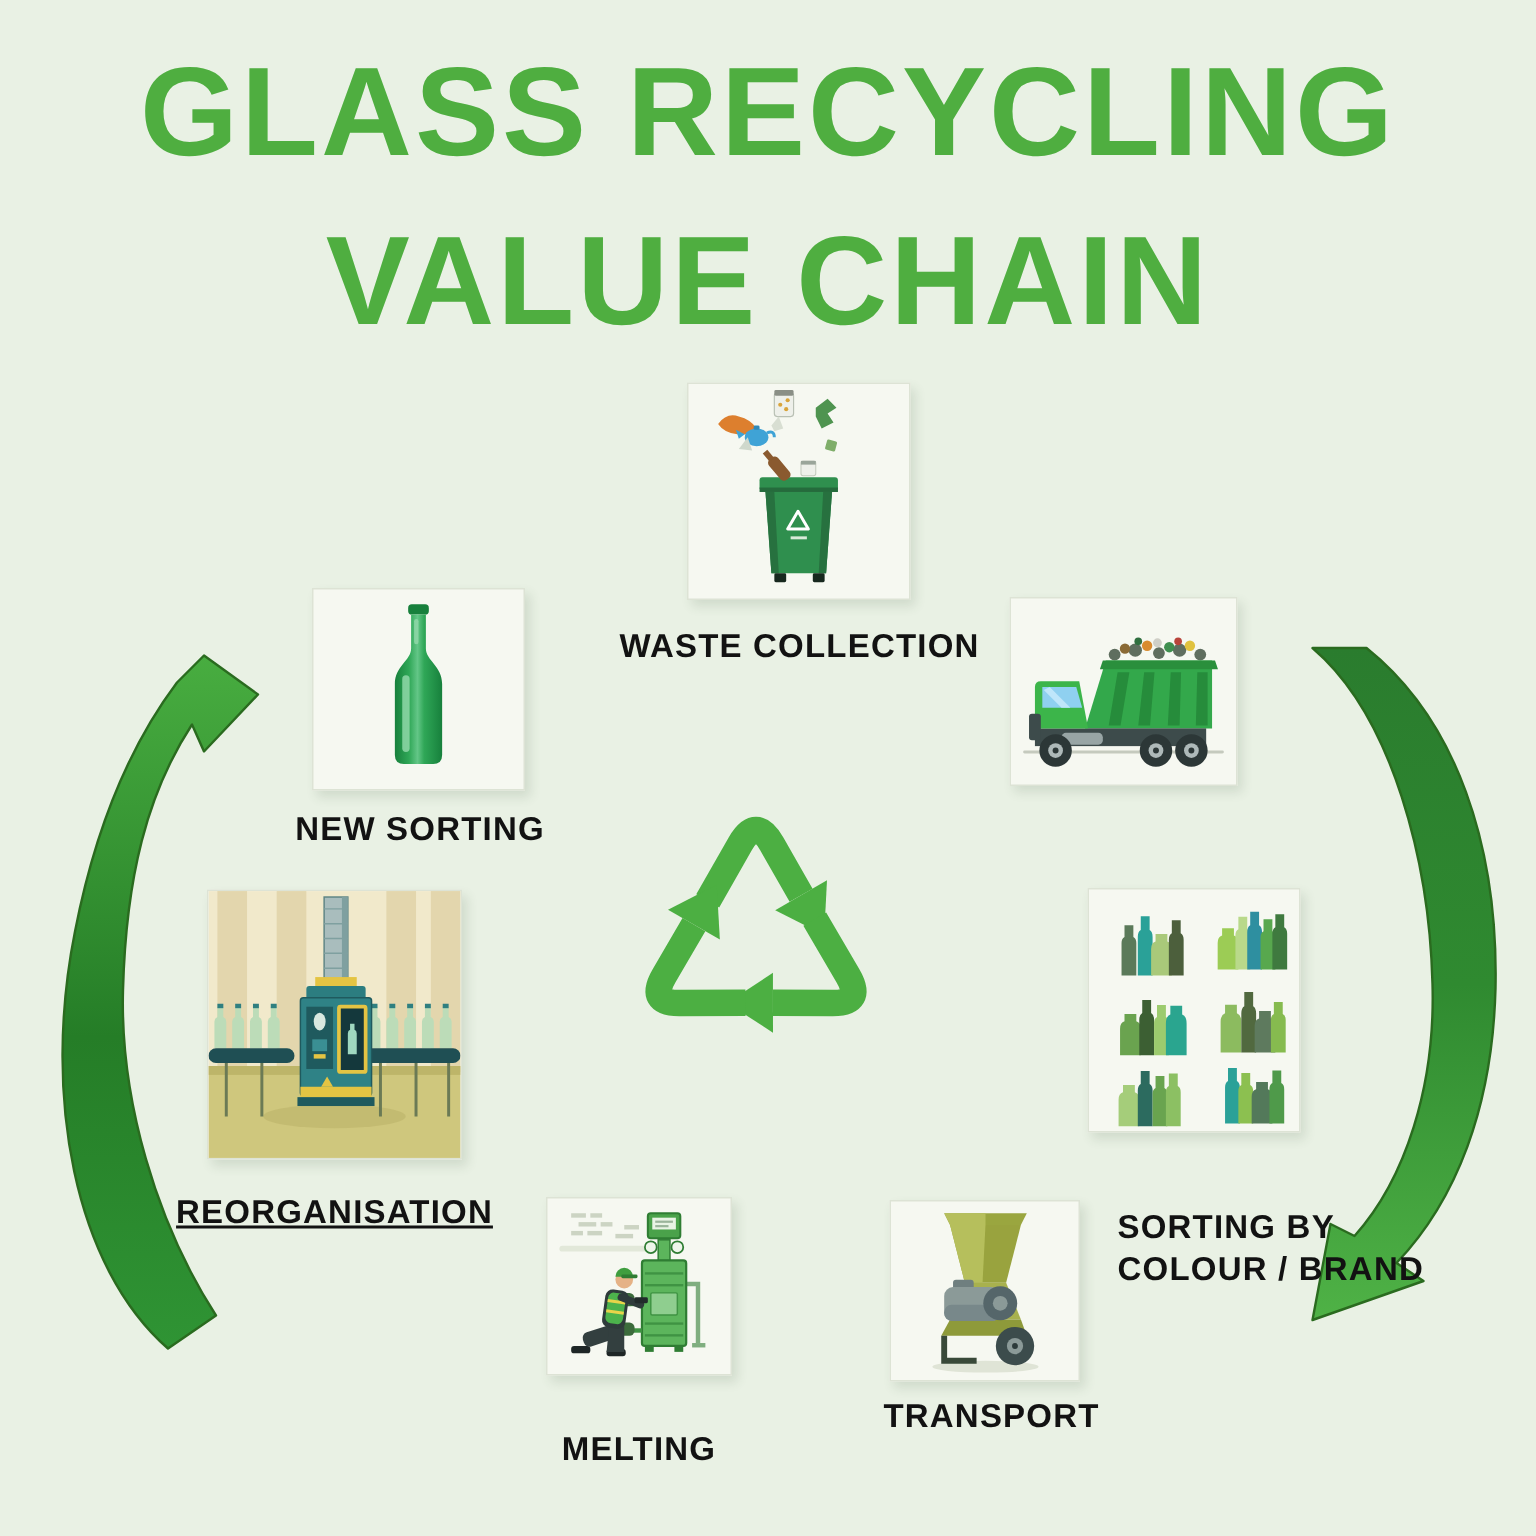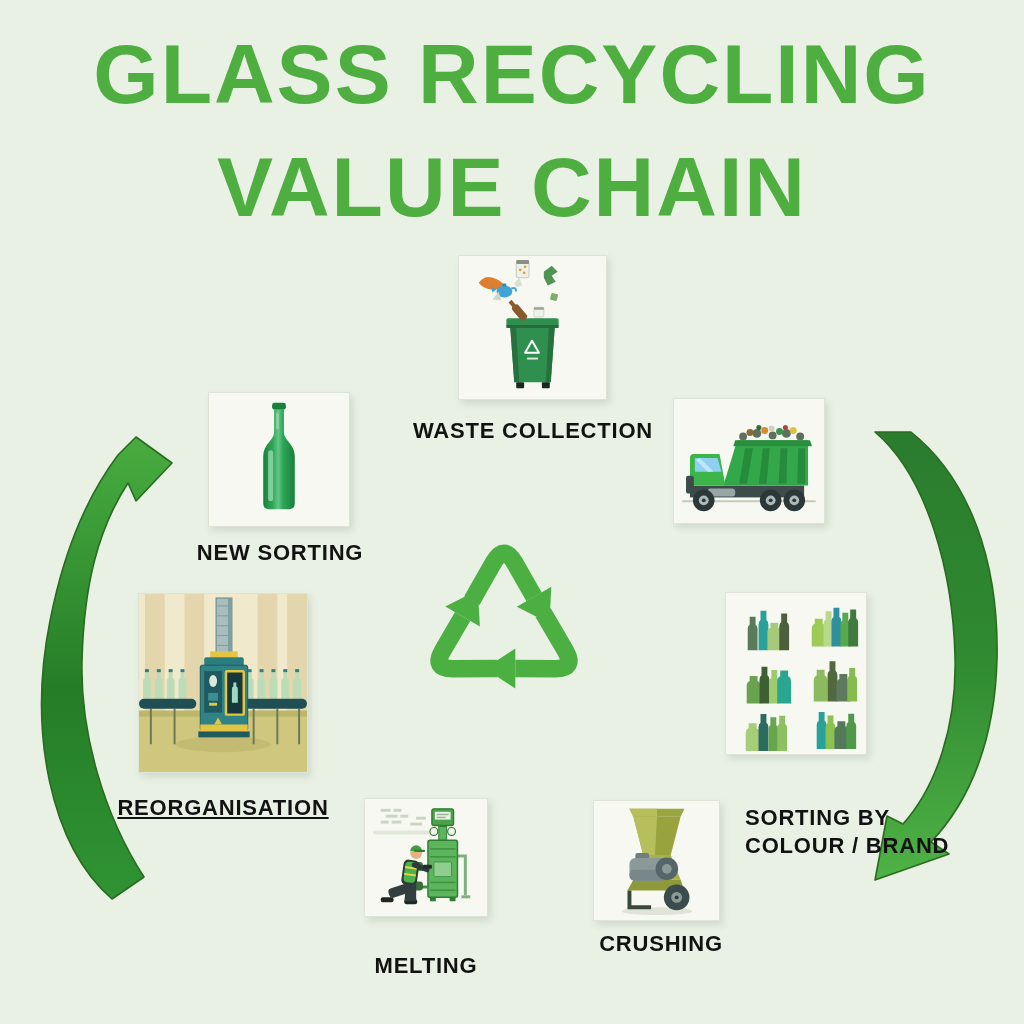--- a/index.html
+++ b/index.html
@@ -237,21 +237,21 @@
       <rect x="42" y="53" width="14" height="7" rx="2" fill="#6f7f7f"></rect>
       <rect x="36" y="58" width="38" height="23" rx="6" fill="#8b9a98"></rect>
       <rect x="36" y="70" width="38" height="11" rx="5" fill="#78888a"></rect>
       <circle cx="74" cy="69" r="11.5" fill="#55666a"></circle>
       <circle cx="74" cy="69" r="5" fill="#8b9a98"></circle>
       <circle cx="84" cy="98" r="13" fill="#3c4c4c"></circle>
       <circle cx="84" cy="98" r="5.5" fill="#8b9a98"></circle>
       <circle cx="84" cy="98" r="2" fill="#2c3a3a"></circle>
     </svg>
   </div>
-  <div class="stage-label lbl-crushing">CRUSHING</div>
+  <div class="stage-label lbl-crushing">TRANSPORT</div>
 
   <div class="tile tile-melting">
     <svg viewBox="0 0 124 119">
       <g fill="#ccd4c3">
         <rect x="16" y="10" width="10" height="3"></rect>
           <rect x="29" y="10" width="8" height="3"></rect>
         <rect x="21" y="16" width="12" height="3"></rect>
           <rect x="36" y="16" width="8" height="3"></rect>
         <rect x="16" y="22" width="8" height="3"></rect>
           <rect x="27" y="22" width="10" height="3"></rect>

